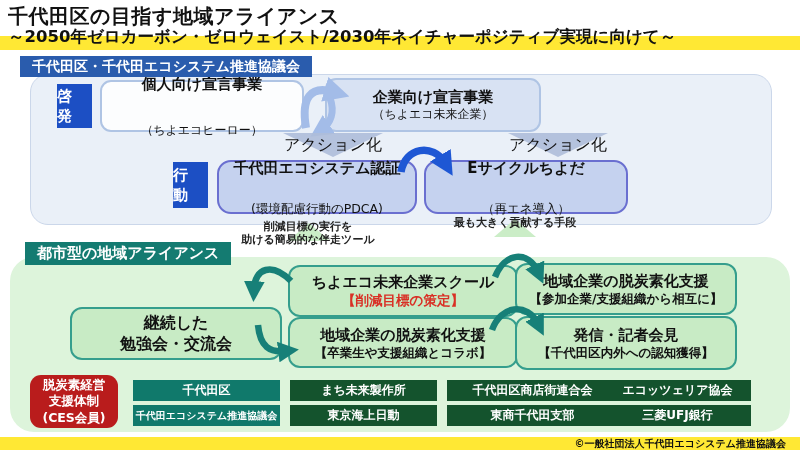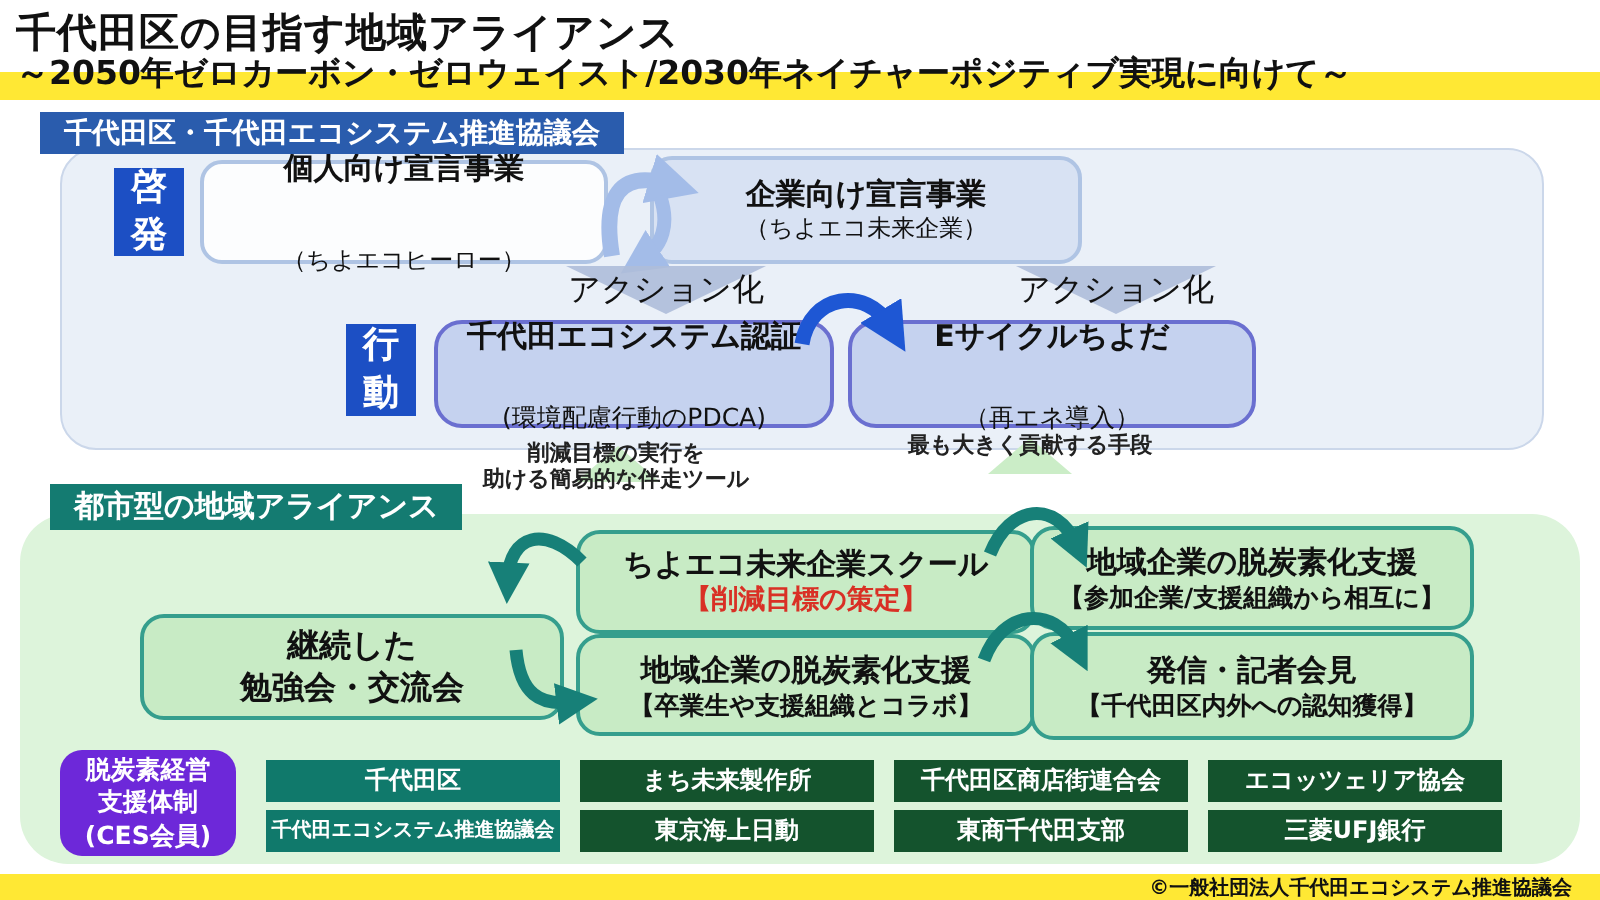--- a/index.html
+++ b/index.html
@@ -11,21 +11,21 @@
   .yellow-hl{left:0;top:36px;width:800px;height:14px;background:#FFE834;z-index:1;}
   .subtitle{left:8px;top:26px;font-size:16.5px;font-weight:bold;color:#111;z-index:6;}
   
   .tab{color:#fff;font-weight:bold;z-index:4;display:flex;align-items:center;padding:0 12px;}
   .council-tab{left:20px;top:56px;height:21px;font-size:14px;background:#2A5CAD;}
   .alliance-tab{left:25px;top:242px;height:23px;font-size:15px;background:#147B71;z-index:4;}
   
   .council-panel{left:30px;top:74px;width:740px;height:149px;background:#EAF0F8;border:1.5px solid #CBD7EA;border-radius:18px;z-index:2;}
   .alliance-panel{left:10px;top:257px;width:780px;height:175px;background:#DDF4DB;border-radius:24px;z-index:2;}
   
-  .stage-chip{width:35px;background:#1C4FC4;color:#fff;font-weight:bold;font-size:18px;line-height:1.35;display:flex;align-items:center;justify-content:center;text-align:center;z-index:3;}
+  .stage-chip{width:35px;background:#1C4FC4;color:#fff;font-weight:bold;font-size:15px;line-height:1.35;display:flex;align-items:center;text-align:center;z-index:3;}
   .stage-chip span{width:1em;word-break:break-all;}
   .chip-awareness{left:57px;top:84px;height:44px;}
   .chip-action{left:173px;top:162px;height:46px;}
   
   .fbox{border-radius:11px;display:flex;flex-direction:column;align-items:center;justify-content:center;text-align:center;z-index:3;line-height:1.2;}
   .fbox .t1{font-weight:bold;font-size:15px;color:#111;}
   .fbox .t2{font-size:12px;color:#111;margin-top:1px;}
   .box-personal{left:100px;top:80px;width:200px;height:48px;background:#FCFDFE;border:2px solid #AFC4E4;gap:29px;}
   .box-corporate{left:325px;top:78px;width:212px;height:50px;background:#D8E2F3;border:2px solid #AFC4E4;}
   .box-cert{left:217px;top:160px;width:196px;height:50px;background:#C5D2EF;border:2px solid #6A6FD0;border-radius:14px;}
@@ -44,28 +44,28 @@
   .gbox .t1{font-weight:bold;font-size:15px;color:#111;}
   .gbox .t2{font-weight:bold;font-size:12.5px;color:#111;margin-top:1px;}
   .gbox .t2.red{color:#D93025;font-size:13.5px;}
   .box-study{left:70px;top:307px;width:208px;height:49px;}
   .box-study .t1{font-size:16px;line-height:1.3;}
   .box-school{left:288px;top:265px;width:226px;height:48px;}
   .box-project{left:288px;top:317px;width:226px;height:47px;}
   .box-support{left:515px;top:263px;width:218px;height:48px;}
   .box-press{left:515px;top:316px;width:218px;height:50px;}
   
-  .ces-box{left:30px;top:375px;width:88px;height:53px;background:#6d28d9;border-radius:11px;color:#fff;font-weight:bold;font-size:12.5px;line-height:1.3;display:flex;flex-direction:column;align-items:center;justify-content:center;text-align:center;z-index:3;}
+  .ces-box{left:30px;top:375px;width:88px;height:53px;background:#b91c1c;border-radius:11px;color:#fff;font-weight:bold;font-size:12.5px;line-height:1.3;display:flex;flex-direction:column;align-items:center;justify-content:center;text-align:center;z-index:3;}
   .mcell{height:21px;line-height:21px;text-align:center;color:#fff;font-weight:bold;font-size:12px;z-index:3;}
   .mc-dark{background:#10796B;}
   .mc-green{background:#14532d;}
   .mcell.small{font-size:10px;}
   .mrow1{top:380px;} .mrow2{top:405px;}
   .mcol1{left:133px;width:147px;} .mcol2{left:290px;width:147px;}
-  .mcol3{left:447px;width:147px;} .mcol4{left:604px;width:147px;}
+  .mcol3{left:447px;width:147px;padding-left:12px;} .mcol4{left:604px;width:147px;}
   
   .footer-bar{left:0;top:437px;width:800px;height:13px;background:#FFE834;z-index:6;display:flex;align-items:center;justify-content:flex-end;padding-right:14px;box-sizing:border-box;}
   .footer-bar .c{font-size:10px;font-weight:bold;color:#111;}
   
   .arrow-layer{left:0;top:0;z-index:5;pointer-events:none;}
 </style>
 </head>
 <body>
 
 <div id="stage">

